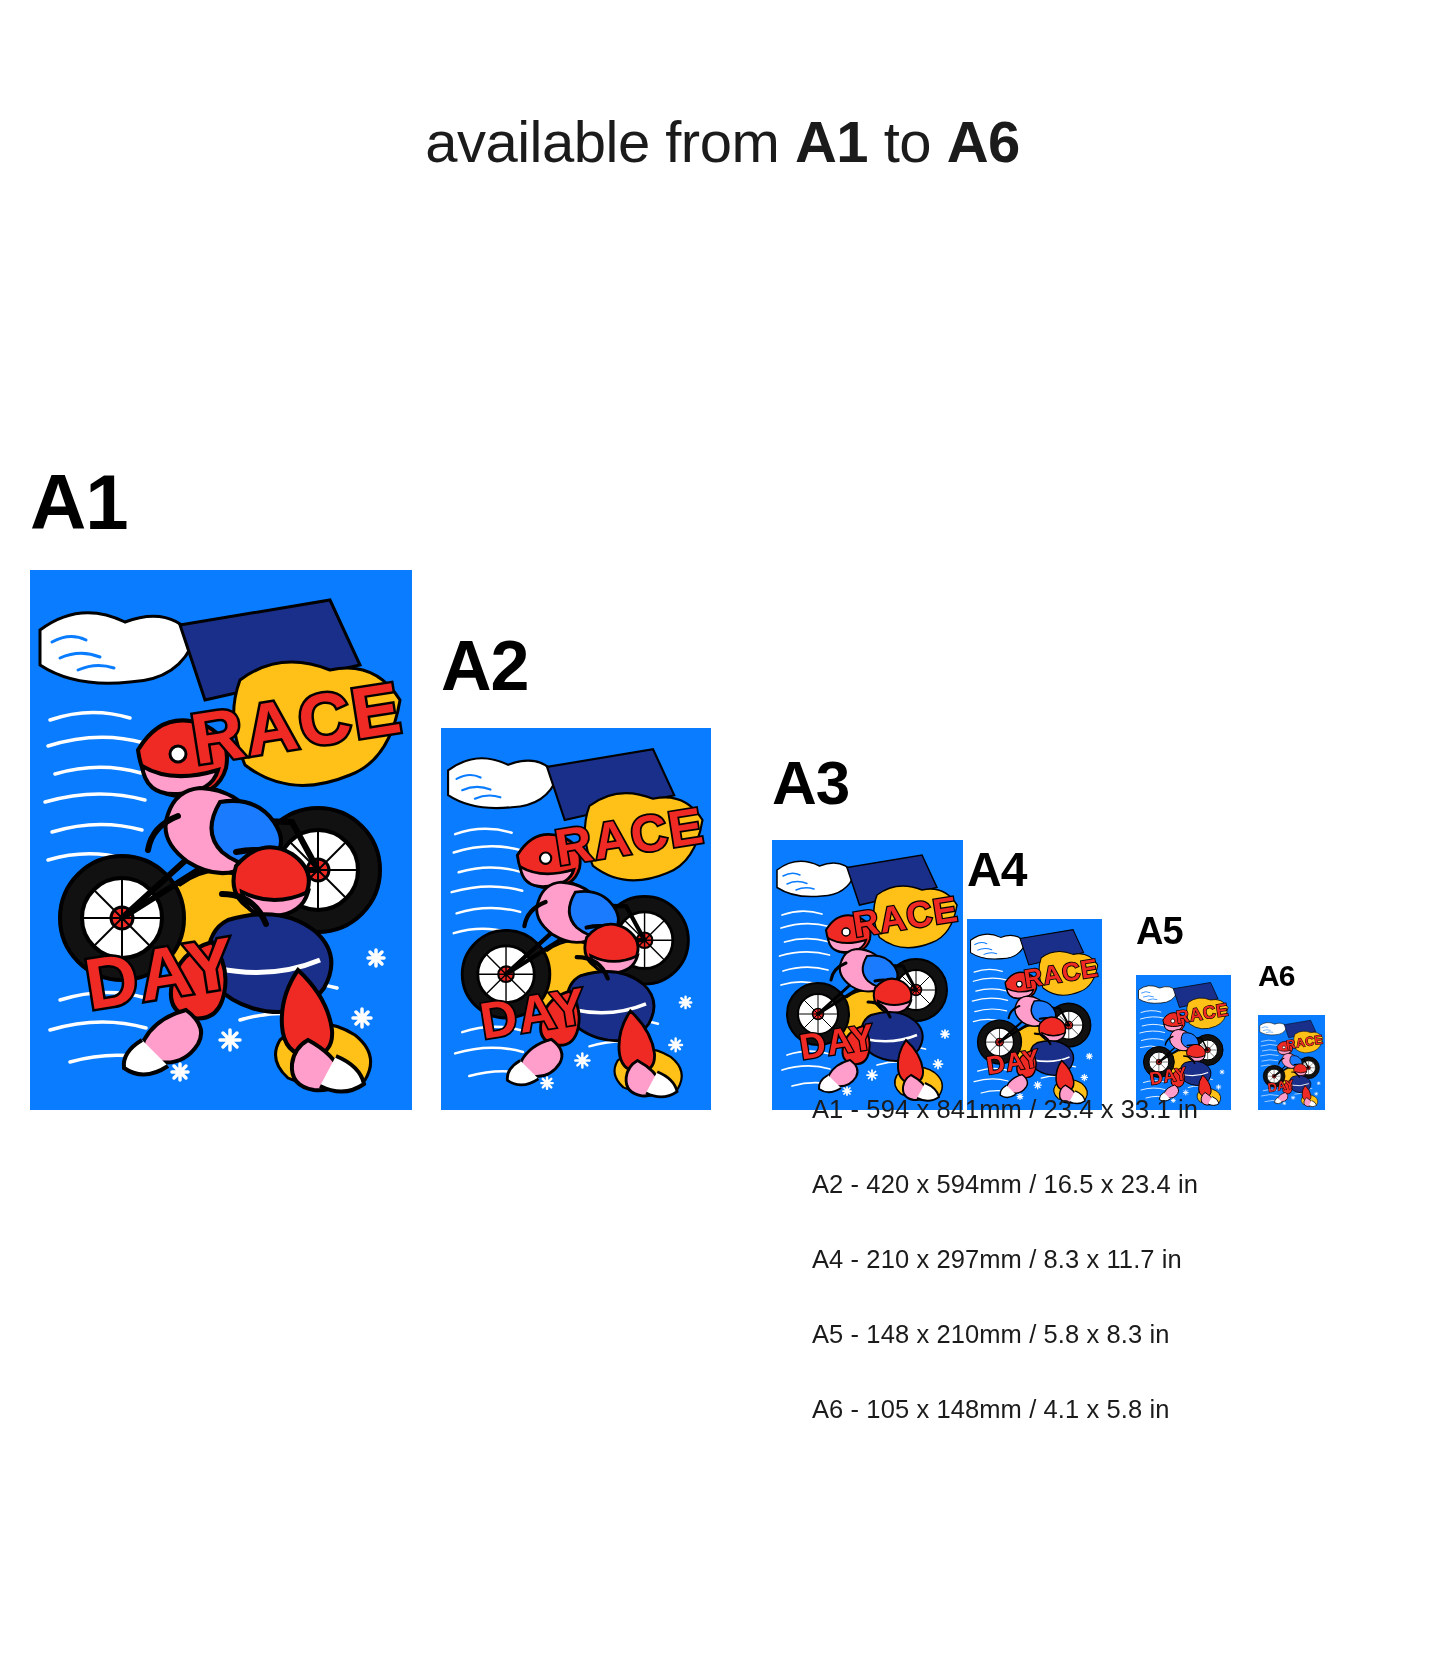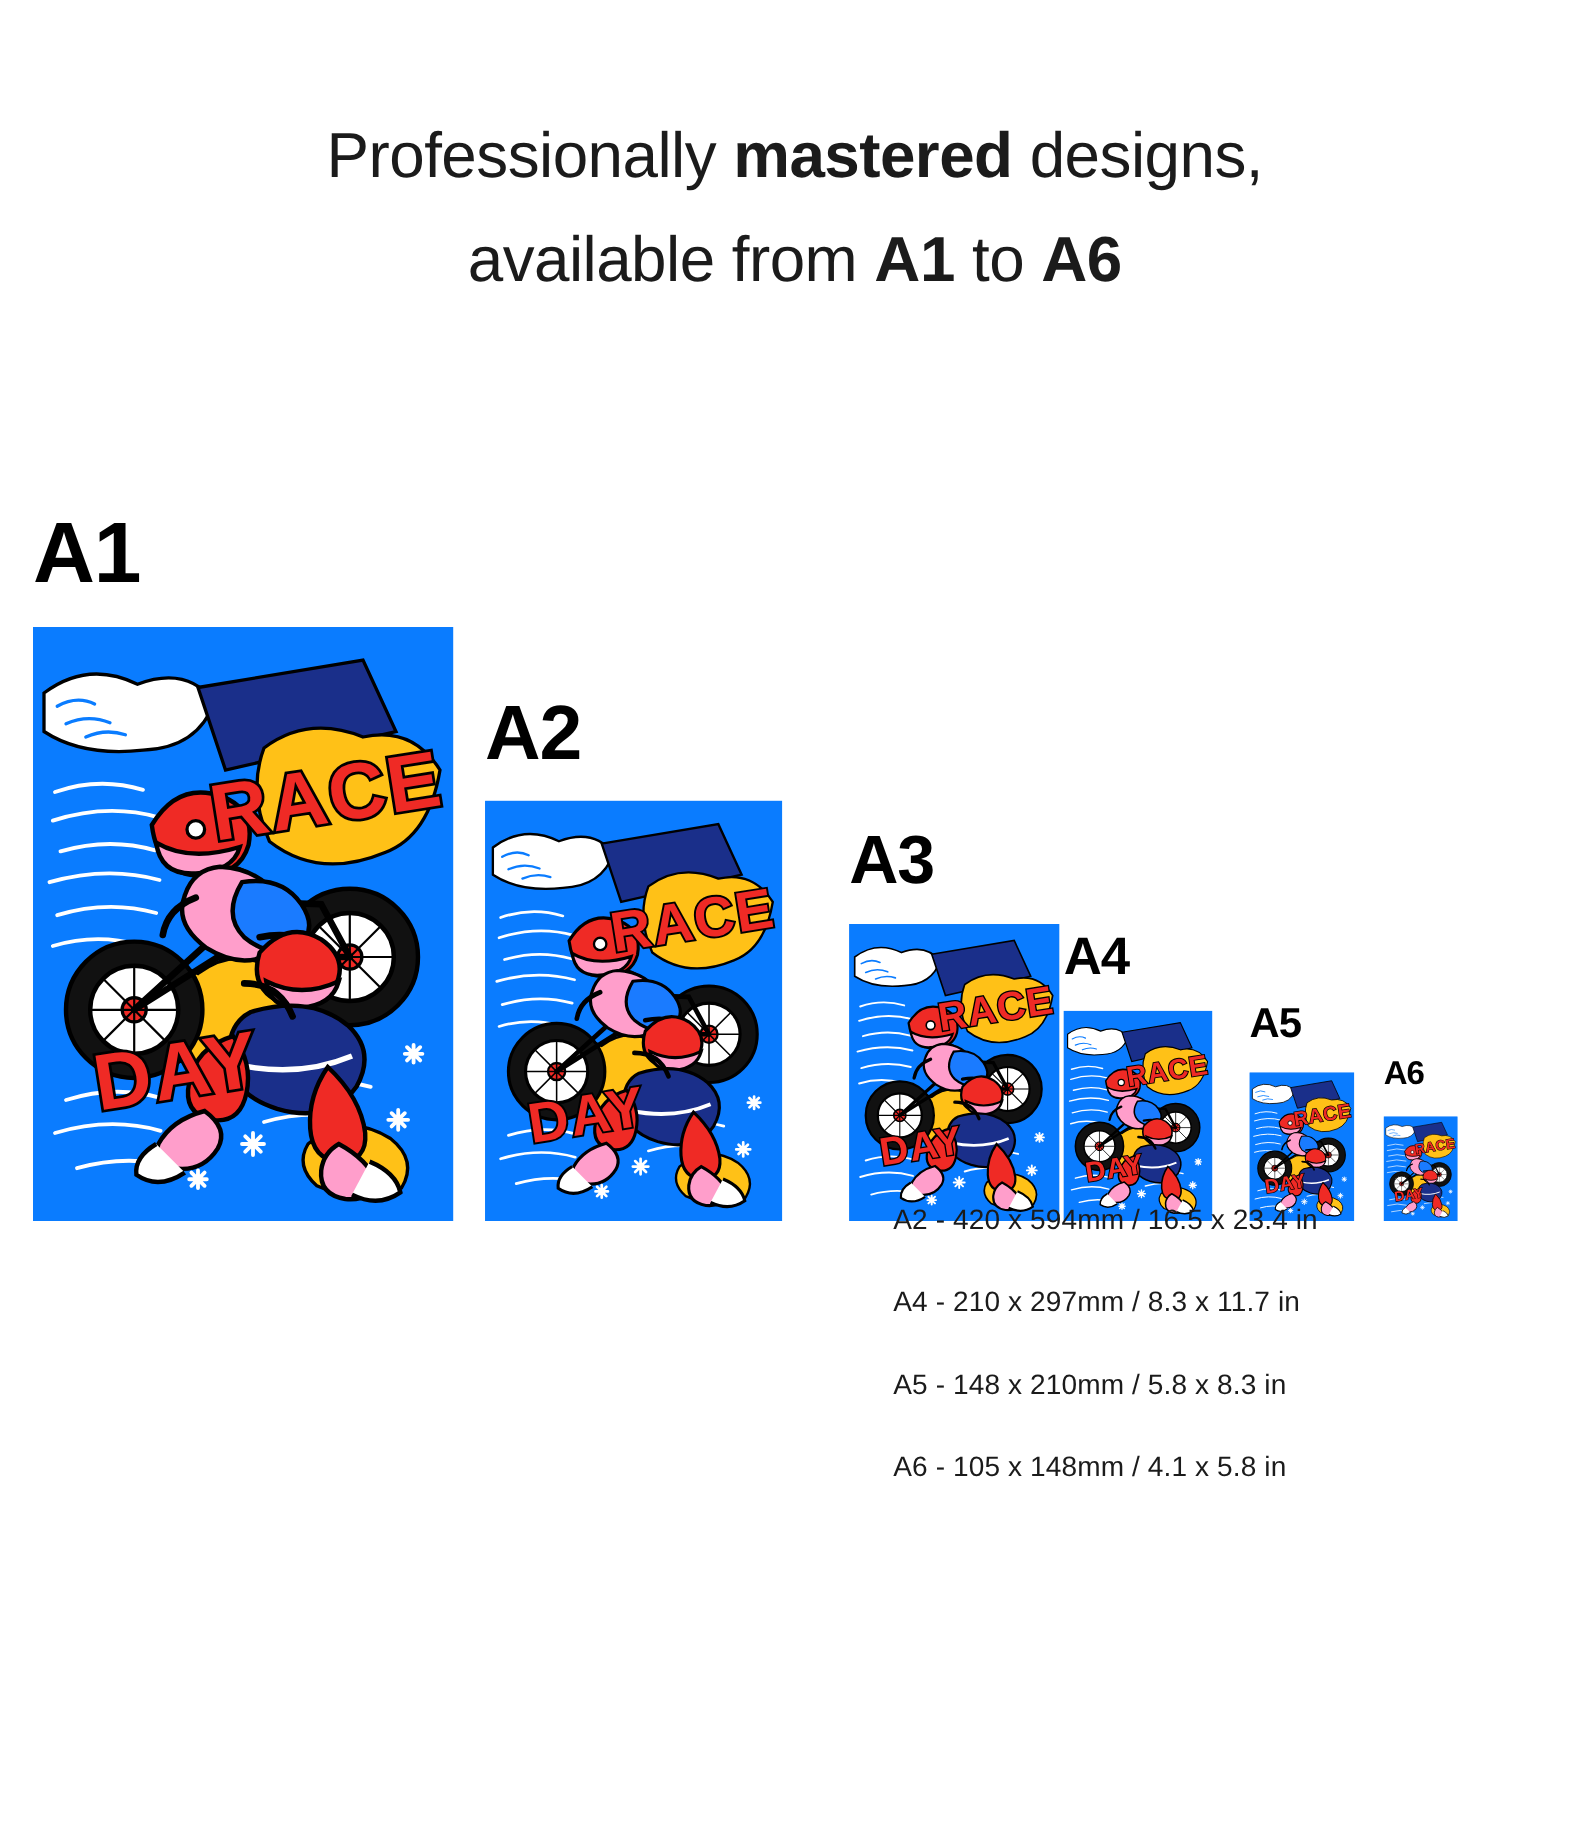--- a/index.html
+++ b/index.html
@@ -74,23 +74,20 @@
     white-space: nowrap;
     letter-spacing: 0.1px;
   }
 
   svg { display: block; }
 </style>
 </head>
 <body>
 
 <div class="headline">
-  <div>
-    <span>Professionally </span><b>mastered</b><span> designs,</span>
-  </div>
   <div>
     <span>available from </span><b>A1</b><span> to </span><b>A6</b>
   </div>
 </div>
 
 <div class="sizes">
 
 <div class="size-block" style="left: 30px; width: 382px;">
       <div class="size-label" style="font-size: 78px;">A1</div>
       <div class="poster" style="width: 382px; height: 540px;">
@@ -772,17 +769,18 @@
     <g transform="rotate(-9 132 412)">
       <text x="132" y="428" text-anchor="middle" font-family="'Liberation Sans', sans-serif" font-size="72" font-weight="700" fill="#ef2a25" stroke="#000" stroke-width="5" paint-order="stroke" letter-spacing="2">DAY</text>
     </g>
   </svg>
 </div>
     </div>
   </div>
 
 <div class="dims">
 
+<div class="dim-row">A1 - 594 x 841mm  /  23.4 x 33.1 in</div>
     <div class="dim-row">A2  - 420 x 594mm  /  16.5 x 23.4 in</div>
     <div class="dim-row">A4  - 210 x 297mm  /  8.3 x 11.7 in</div>
     <div class="dim-row">A5 - 148 x 210mm  /  5.8 x 8.3 in</div>
     <div class="dim-row">A6 - 105 x 148mm  /  4.1 x 5.8 in</div>
   </div>
 
 </body></html>

